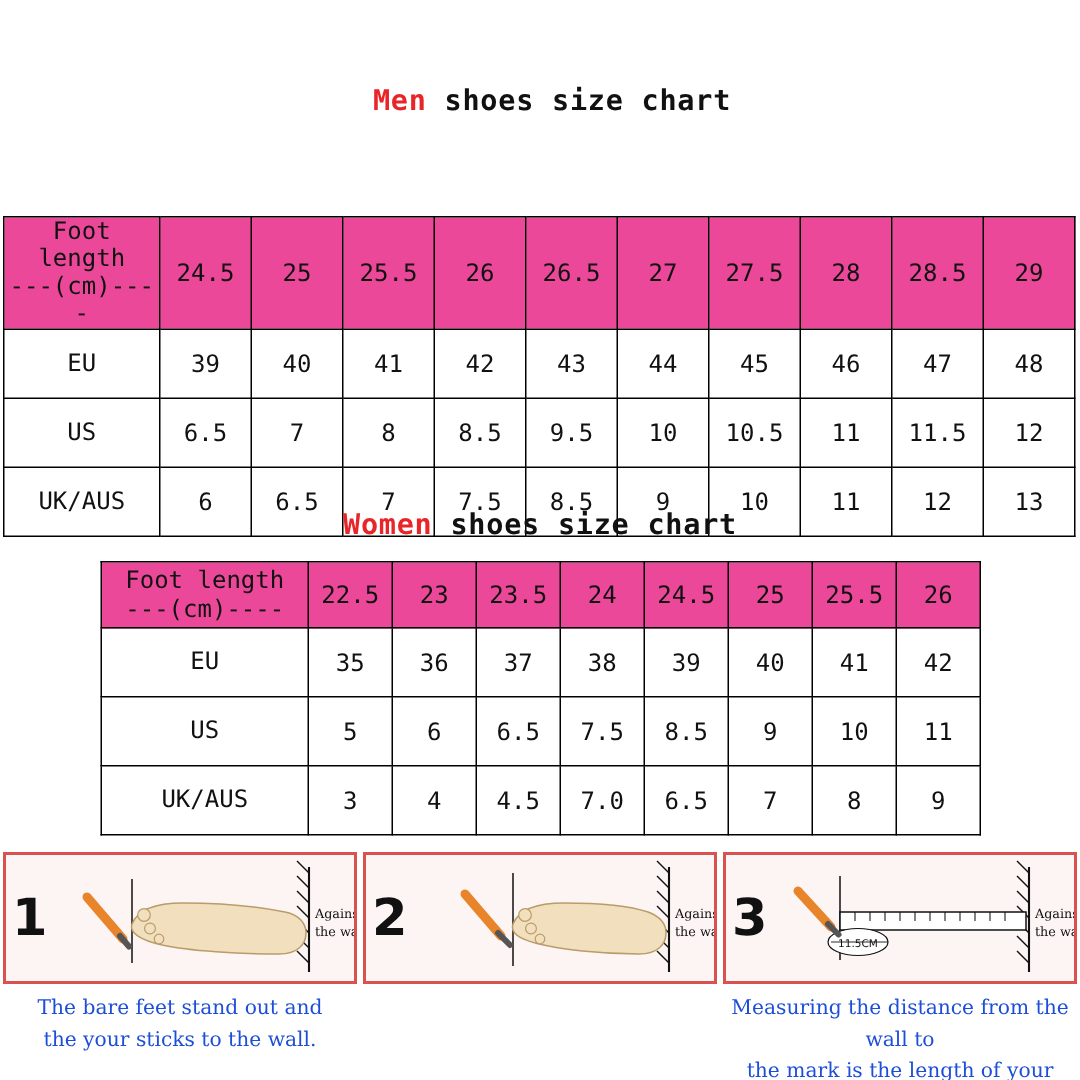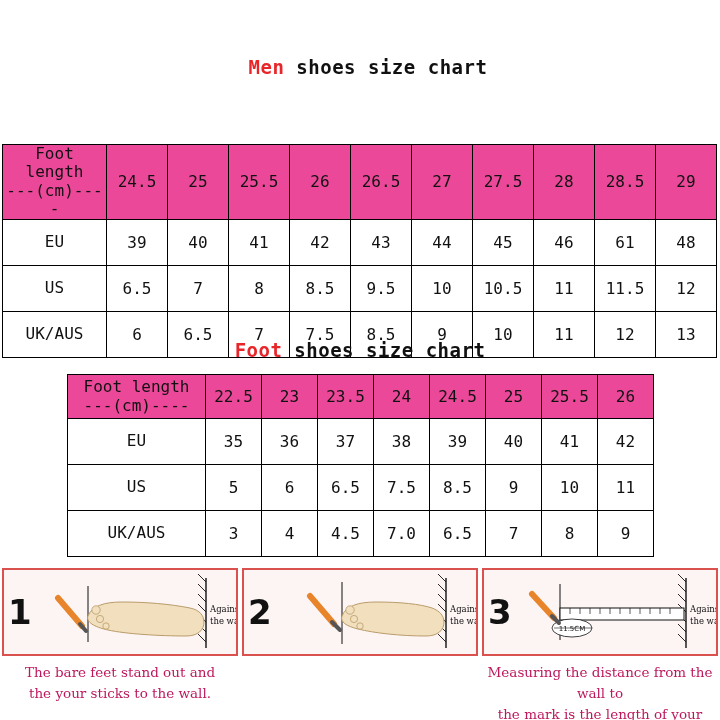--- a/index.html
+++ b/index.html
@@ -124,21 +124,21 @@
     top: 0;
     width: 208px;
     height: 84px;
   }
   .step-caption {
     margin-top: 6px;
     text-align: center;
     font-family: "DejaVu Serif", serif;
     font-size: 13.5px;
     line-height: 1.55;
-    color: #be185d;
+    color: #1d4ed8;
   }
   .step-caption span { display: block; }
   .wall-label {
     font-family: "DejaVu Serif", serif;
     font-size: 8.5px;
     fill: #111111;
   }
   .meas-label {
     font-family: "DejaVu Sans", sans-serif;
     font-size: 7px;
@@ -189,21 +189,21 @@
       <tr>
         <td class="rowlabel eu-label">EU</td>
         <td>39</td>
         <td>40</td>
         <td>41</td>
         <td>42</td>
         <td>43</td>
         <td>44</td>
         <td>45</td>
         <td>46</td>
-        <td>61</td>
+        <td>47</td>
         <td>48</td>
       </tr>
       <tr>
         <td class="rowlabel">US</td>
         <td>6.5</td>
         <td>7</td>
         <td>8</td>
         <td>8.5</td>
         <td>9.5</td>
         <td>10</td>
@@ -223,21 +223,21 @@
         <td>10</td>
         <td>11</td>
         <td>12</td>
         <td>13</td>
       </tr>
     </tbody>
       </table>
   </div>
 
   <div class="chart-title" id="women-title" style="position:absolute; left:0; top:283px; width:720px; margin:0;">
-    <span class="hl">Foot</span><span class="rest"> shoes size chart</span>
+    <span class="hl">Women</span><span class="rest"> shoes size chart</span>
   </div>
 
   <div id="women-table-wrap">
     <table class="size-table" id="women-table">
       <colgroup>
         <col style="width:138px">
         <col style="width:56px">
           <col style="width:56px">
           <col style="width:56px">
           <col style="width:56px">

